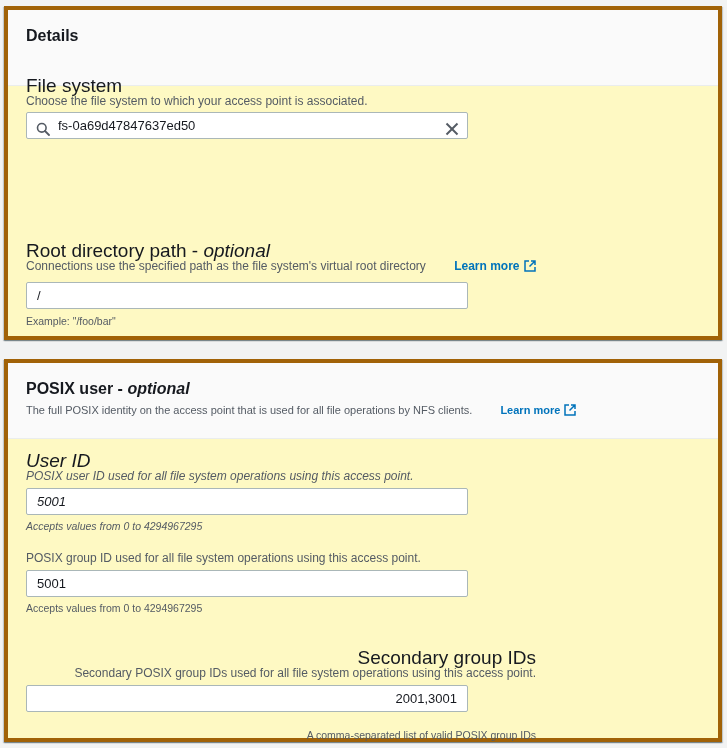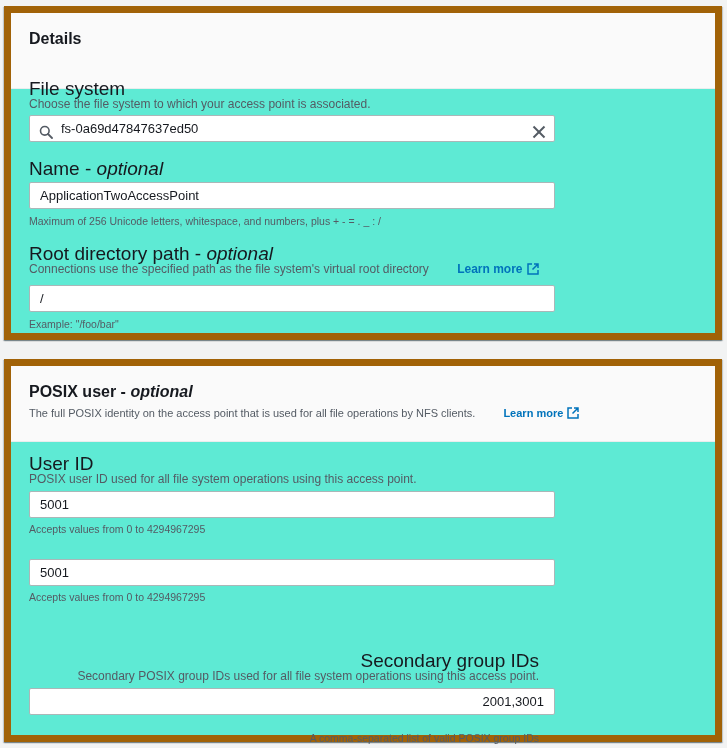--- a/index.html
+++ b/index.html
@@ -7,22 +7,22 @@
   body {
     background: #f2f3f3;
     font-family: "Liberation Sans", sans-serif;
     color: #16191f;
     position: relative;
   }
   .panel {
     position: absolute;
     left: 4px;
     width: 718px;
-    background: #5eead4;
-    border: 7px solid #a16207;
+    background: #fef9c3;
+    border: 4px solid #a16207;
     box-shadow: 0 1px 1px 0 rgba(0,28,36,0.3), 1px 1px 1px 0 rgba(0,28,36,0.15), -1px 1px 1px 0 rgba(0,28,36,0.15);
   }
   .panel-header {
     background: #fafafa;
     border-bottom: 1px solid #eaeded;
     padding: 0 18px;
   }
   .panel-title {
     font-size: 16px;
     font-weight: bold;
@@ -41,21 +41,21 @@
     vertical-align: -2px;
     margin-left: 4px;
   }
   .field { position: absolute; left: 18px; width: 510px; }
   .label { font-size: 19px; color: #16191f; line-height: 16px; }
   .label em { font-style: italic; }
   .desc { font-size: 12px; color: #545b64; line-height: 14px; }
   .hint { font-size: 10.5px; color: #545b64; line-height: 14px; }
   .input {
     position: relative;
-    width: 526px;
+    width: 442px;
     height: 27px;
     border: 1px solid #aab7b8;
     border-radius: 2px;
     background: #fff;
     font-size: 13px;
     color: #16191f;
     padding: 0 10px;
     line-height: 25px;
     font-family: "Liberation Sans", sans-serif;
   }
@@ -89,27 +89,20 @@
       <span class="value">fs-0a69d47847637ed50</span>
       <span class="clear-icon-wrap">
         <svg width="14" height="14" viewBox="0 0 14 14">
             <line x1="1.5" y1="1.5" x2="12.5" y2="12.5" stroke="#545b64" stroke-width="2"></line>
             <line x1="12.5" y1="1.5" x2="1.5" y2="12.5" stroke="#545b64" stroke-width="2"></line>
           </svg>
       </span>
     </div>
   </div>
 
-  <div class="field" style="top:148px;">
-    <div class="label"><span>Name - </span><em>optional</em></div>
-    <div class="input" style="margin-top:5px;">
-      <span class="value">ApplicationTwoAccessPoint</span>
-    </div>
-    <div class="hint" style="margin-top:5px;">Maximum of 256 Unicode letters, whitespace, and numbers, plus + - = . _ : /</div>
-  </div>
 
   <div class="field" style="top:233px;">
     <div class="label"><span>Root directory path - </span><em>optional</em></div>
     <div class="desc" style="white-space:nowrap;"><span>Connections use the specified path as the file system's virtual root directory </span><span class="link">Learn more</span><span class="ext-icon"><svg width="12" height="12" viewBox="0 0 12 12">
             <path d="M5 1H1v10h10V7" fill="none" stroke="#0073bb" stroke-width="1.5"></path>
             <path d="M7 1h4v4M11 1L5.5 6.5" fill="none" stroke="#0073bb" stroke-width="1.5"></path>
           </svg></span></div>
     <div class="input" style="margin-top:9px;">
       <span class="value">/</span>
     </div>
@@ -119,30 +112,31 @@
 
 <div class="panel" style="top:359px; height:383px;">
   <div class="panel-header" style="height:76px; padding-top:17px;">
     <div class="panel-title"><span>POSIX user - </span><em>optional</em></div>
     <div class="panel-desc" style="white-space:nowrap;"><span>The full POSIX identity on the access point that is used for all file operations by NFS clients. </span><span class="link">Learn more</span><span class="ext-icon"><svg width="12" height="12" viewBox="0 0 12 12">
             <path d="M5 1H1v10h10V7" fill="none" stroke="#0073bb" stroke-width="1.5"></path>
             <path d="M7 1h4v4M11 1L5.5 6.5" fill="none" stroke="#0073bb" stroke-width="1.5"></path>
           </svg></span></div>
   </div>
 
-  <div class="field" style="top:90px;">
+  <div class="field" style="top:90px;font-style:italic;">
     <div class="label">User ID</div>
     <div class="desc">POSIX user ID used for all file system operations using this access point.</div>
     <div class="input" style="margin-top:5px;">
       <span class="value">5001</span>
     </div>
     <div class="hint" style="margin-top:4px;">Accepts values from 0 to 4294967295</div>
   </div>
 
   <div class="field" style="top:188px;">
+    <div class="desc">POSIX group ID used for all file system operations using this access point.</div>
     <div class="input" style="margin-top:5px;">
       <span class="value">5001</span>
     </div>
     <div class="hint" style="margin-top:4px;">Accepts values from 0 to 4294967295</div>
   </div>
 
   <div class="field" style="top:287px;text-align:right;">
     <div class="label">Secondary group IDs</div>
     <div class="desc">Secondary POSIX group IDs used for all file system operations using this access point.</div>
     <div class="input" style="margin-top:5px;">

